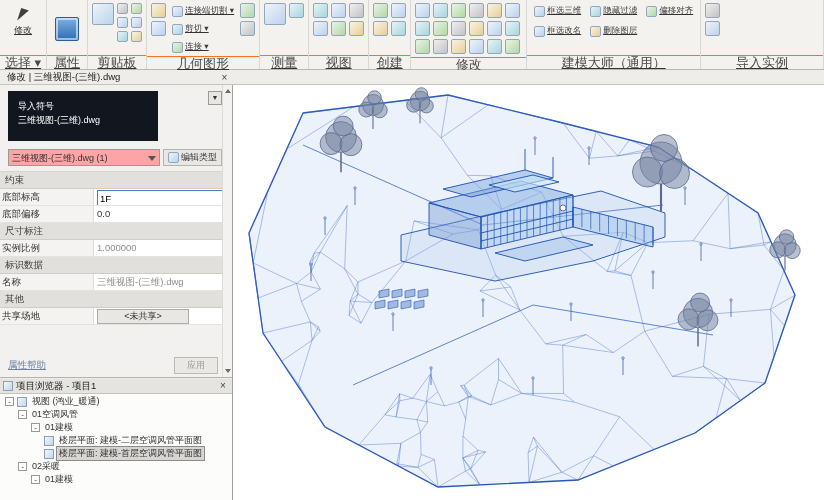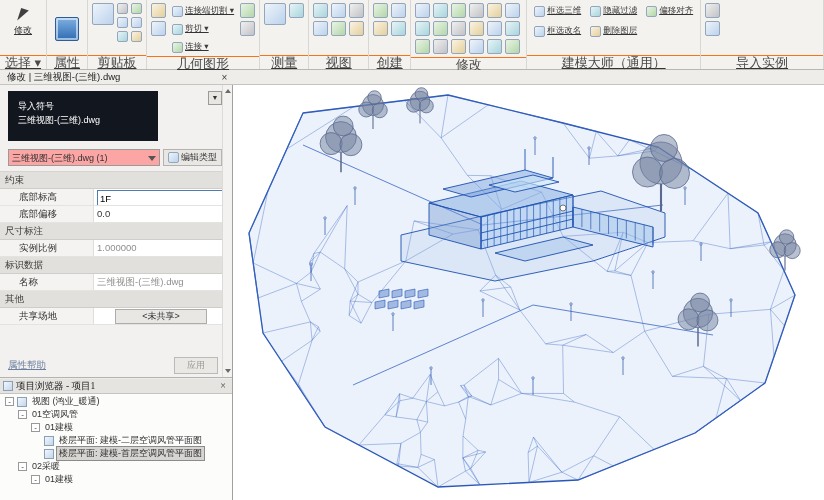--- a/index.html
+++ b/index.html
@@ -56,43 +56,43 @@
   .type-select { flex:1; border:1px solid #9a9a98; background:#fca5a5; height:17px; line-height:16px;
     font-size:9px; padding:0 12px 0 3px; position:relative; white-space:nowrap; overflow:hidden; }
   .type-select::after { content:""; position:absolute; right:3px; top:6px; border-left:4px solid transparent;
     border-right:4px solid transparent; border-top:5px solid #555; }
   .edit-type { display:flex; align-items:center; gap:2px; border:1px solid #b5b3b0; background:#e9e7e4;
     height:17px; font-size:9px; padding:0 4px; white-space:nowrap; }
   .prop-rows { margin-top:2px; border-top:1px solid #d6d4d0; }
   .sec { height:17px; line-height:16px; background:#e2e0dc; border-bottom:1px solid #cfcdc9;
     padding-left:5px; color:#3a3a3a; font-size:9.5px; }
   .prow { display:flex; height:17px; line-height:16px; border-bottom:1px solid #e5e3df; font-size:9.5px; }
-  .prow .lab { width:94px; background:#f4f3f1; border-right:1px solid #e0deda; padding-left:19px;
+  .prow .lab { width:94px; background:#f4f3f1; border-right:1px solid #e0deda; padding-left:2px;
     white-space:nowrap; overflow:hidden; }
   .prow .val { flex:1; background:#fff; padding-left:3px; white-space:nowrap; overflow:hidden; }
   .prow .val.dis { color:#8f8f8d; }
   .prow .val input { width:95%; height:16px; margin-top:1px; border:1px solid #4d7cb0; font-size:9.5px;
     padding:0 2px; font-family:inherit; }
   .prow .val .valbtn { display:inline-block; width:92px; text-align:center; border:1px solid #aeacaa;
-    background:#e9e7e4; height:15px; line-height:12px; margin-top:1px; font-size:9px;margin-left:18px; }
+    background:#e9e7e4; height:15px; line-height:12px; margin-top:1px; font-size:9px; }
   .prop-footer { position:absolute; bottom:3px; left:8px; right:14px; display:flex;
     justify-content:space-between; align-items:center; }
   .help-link { color:#6b7f9e; text-decoration:underline; font-size:9.5px; }
   .apply-btn { border:1px solid #bcbab7; background:#eae8e5; color:#9c9a98; font-size:9px;
     padding:1px 12px; }
   .vscroll { position:absolute; right:0; top:0; bottom:0; width:10px; background:#f3f2f0;
     border-left:1px solid #dddbd7; }
   .vscroll .arr-up, .vscroll .arr-dn { position:absolute; left:2px; width:0; height:0;
     border-left:3px solid transparent; border-right:3px solid transparent; }
   .arr-up { top:4px; border-bottom:4px solid #6a6a68; }
   .arr-dn { bottom:4px; border-top:4px solid #6a6a68; }
 
   .pbrowser { position:absolute; top:294px; left:0; right:0; bottom:0; background:#fcfcfb; }
   .pb-title { height:15px; background:#e6e4e0; border-bottom:1px solid #c6c4c0; display:flex;
-    align-items:center; gap:3px; padding:0 3px; font-size:9.5px; color:#222;font-family:Liberation Serif, serif; }
+    align-items:center; gap:3px; padding:0 3px; font-size:9.5px; color:#222; }
   .pb-title .grow { flex:1; white-space:nowrap; overflow:hidden; }
   .pb-close { width:12px; height:12px; line-height:11px; text-align:center; font-size:10px; color:#444; }
   .tree { padding-top:1px; }
   .trow { display:flex; align-items:center; height:13px; font-size:9px; white-space:nowrap; gap:3px; }
   .trow.selected .tlabel { background:#d7d5d2; outline:1px solid #8d8b89; }
   .expander { width:9px; height:9px; border:1px solid #999; background:#fff; font-size:8px;
     line-height:7px; text-align:center; color:#333; flex:none; }
   .tico { width:10px; height:10px; flex:none; border:1px solid #8aa0b8;
     background:linear-gradient(135deg,#f2f7fc,#c3d6ea); }
   .tlabel { padding:0 2px; overflow:hidden; }

